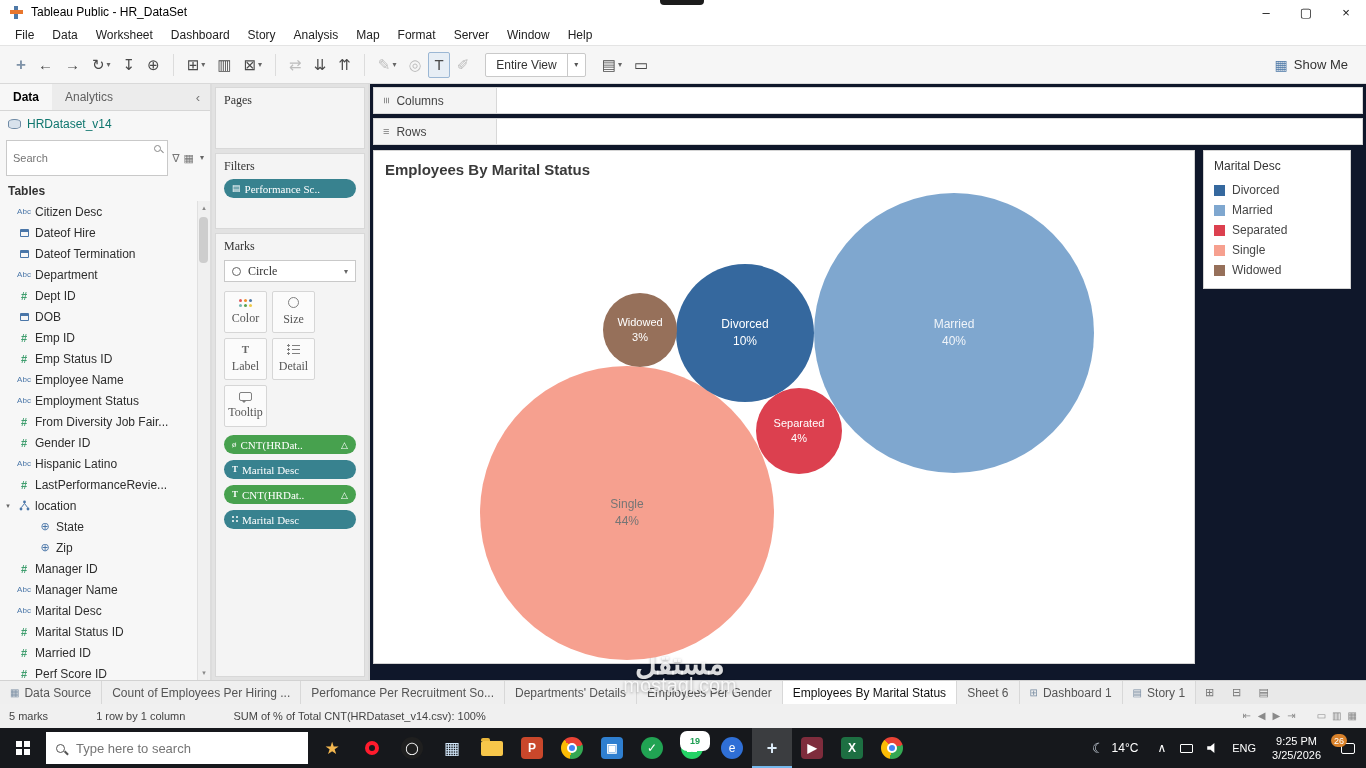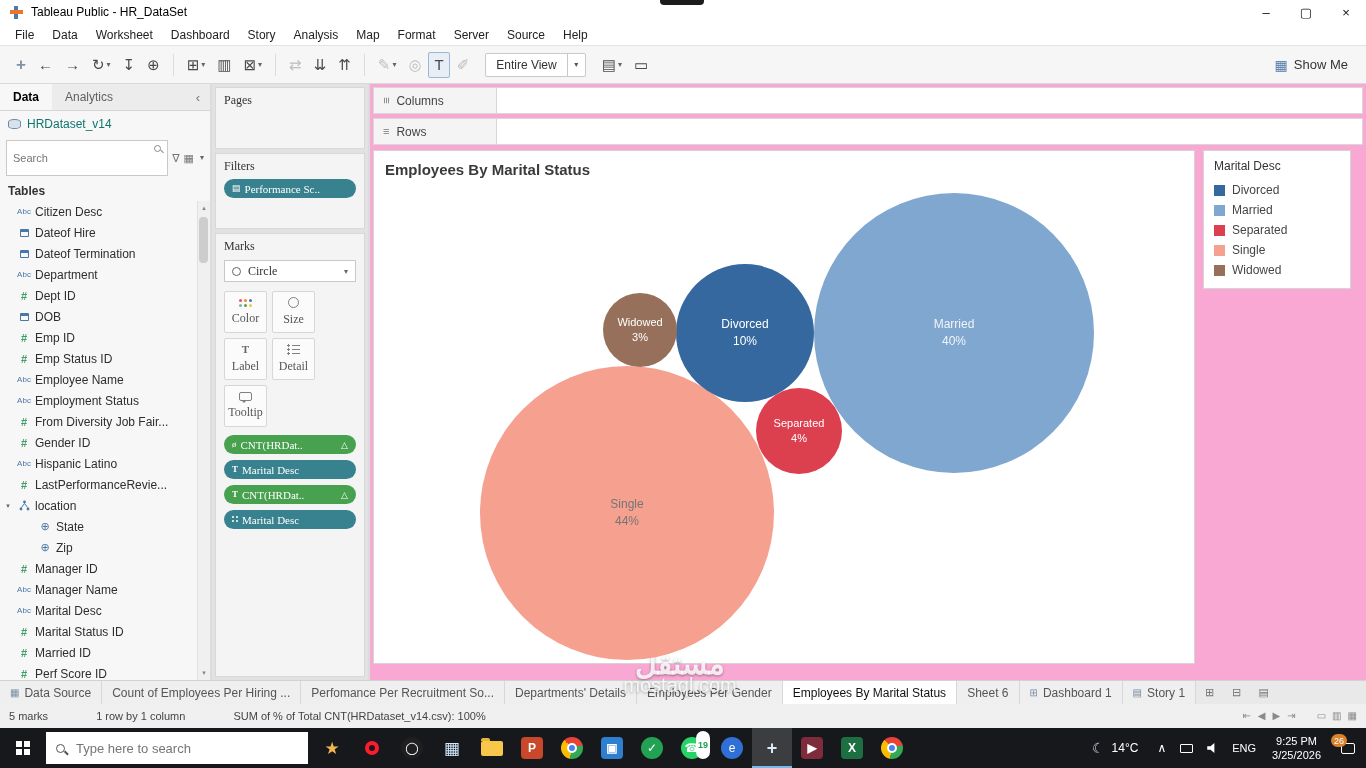--- a/index.html
+++ b/index.html
@@ -102,21 +102,21 @@
     radial-gradient(circle 1px,#808080 1px,transparent 1.3px),
     radial-gradient(circle 1px,#808080 1px,transparent 1.3px),
     linear-gradient(#808080,#808080),linear-gradient(#808080,#808080),linear-gradient(#808080,#808080);
     background-size:3px 3px,3px 3px,3px 3px,8px 1px,8px 1px,8px 1px;
     background-position:0 0,0 4px,0 8px,5px 1px,5px 5px,5px 9px;background-repeat:no-repeat;}
   .micon-tooltip{width:13px;height:9px;border:1.3px solid #808080;border-radius:2px;position:relative;display:block;}
   .micon-tooltip::after{content:"";position:absolute;left:2px;bottom:-5px;border:2.5px solid transparent;border-top-color:#808080;}
   .mpills{display:flex;flex-direction:column;gap:2px;padding:3px 0;}
 
   
-  .sheetarea{flex:1;position:relative;background:#f9a8d4;}
+  .sheetarea{flex:1;position:relative;background:#0f172a;}
   .shelf{position:absolute;left:3px;right:3px;height:27px;display:flex;}
   .shelf1{top:3px;} .shelf2{top:34px;}
   .shelf-label{width:124px;background:#f4f4f4;border:1px solid #d8d8d8;display:flex;align-items:center;gap:7px;
     padding:0 9px;color:#444;font-size:12px;}
   .shelf-glyph{color:#777;font-size:11px;line-height:1;}
   .rot{display:inline-block;transform:rotate(90deg);}
   .shelf-drop{flex:1;background:#fff;border:1px solid #d8d8d8;border-left:0;}
   .viz{position:absolute;left:3px;top:66px;width:822px;height:514px;background:#fff;border:1px solid #d4d4d4;}
   .viz-title{position:absolute;left:11px;top:10px;font-size:15px;font-weight:bold;color:#3a3a3a;z-index:600;}
   .bubble{position:absolute;border-radius:50%;display:flex;flex-direction:column;align-items:center;justify-content:center;
@@ -158,22 +158,22 @@
   .ball{width:22px;height:22px;border-radius:50%;display:flex;align-items:center;justify-content:center;font-size:12px;color:#fff;}
   .ring{width:14px;height:14px;border-radius:50%;border:4px solid #ff1b2d;display:block;}
   .sq{width:22px;height:22px;border-radius:4px;display:flex;align-items:center;justify-content:center;font-weight:bold;font-size:12px;color:#fff;}
   .folder{width:22px;height:15px;background:#f7c64a;border-radius:2px;position:relative;display:block;}
   .folder::before{content:"";position:absolute;top:-3px;left:0;width:9px;height:3px;background:#e9b63a;border-radius:2px 2px 0 0;}
   .chromeball{width:22px;height:22px;border-radius:50%;position:relative;display:block;
     background:conic-gradient(from -45deg,#ea4335 0 33%,#34a853 0 66%,#fbbc05 0 100%);}
   .chromeball::after{content:"";position:absolute;inset:6px;background:#4285f4;border:2px solid #fff;border-radius:50%;}
   .appglyph{font-size:17px;line-height:1;}
   .tb-app .appglyph.big{font-weight:bold;font-size:18px;}
-  .badge{position:absolute;top:3px;right:2px;min-width:14px;height:28px;border-radius:7px;background:#fff;color:#1d9e52;
-    font-size:9px;font-weight:bold;display:flex;align-items:center;justify-content:center;padding:0 2px;}
+  .badge{position:absolute;top:3px;right:2px;min-width:14px;height:20px;border-radius:7px;background:#fff;color:#1d9e52;
+    font-size:9px;font-weight:bold;display:flex;align-items:center;justify-content:center;padding:0 10px;}
   .tb-right{margin-left:auto;display:flex;align-items:center;height:100%;}
   .weather{display:flex;align-items:center;gap:7px;padding:0 12px;font-size:12px;}
   .moon{color:#cfd8e3;font-size:14px;}
   .tray-item{padding:0 7px;height:100%;display:flex;align-items:center;justify-content:center;font-size:12px;}
   .disp{width:13px;height:9px;border:1.5px solid #fff;border-radius:1px;display:block;}
   .spk{width:11px;height:11px;background:#fff;display:block;
     clip-path:polygon(0 35%,30% 35%,65% 5%,65% 95%,30% 65%,0 65%);}
   .lang{font-size:11px;}
   .clock{display:flex;flex-direction:column;align-items:center;justify-content:center;font-size:11px;line-height:1.3;padding:0 9px;}
   .notif{position:relative;width:36px;height:100%;display:flex;align-items:center;justify-content:center;}
@@ -206,21 +206,21 @@
   <div class="menubar" id="menubar">
       <span class="menu-item">File</span>
       <span class="menu-item">Data</span>
       <span class="menu-item">Worksheet</span>
       <span class="menu-item">Dashboard</span>
       <span class="menu-item">Story</span>
       <span class="menu-item">Analysis</span>
       <span class="menu-item">Map</span>
       <span class="menu-item">Format</span>
       <span class="menu-item">Server</span>
-      <span class="menu-item">Source</span>
+      <span class="menu-item">Window</span>
       <span class="menu-item">Help</span>
     </div>
   <div class="toolbar" id="toolbar">
       <span class="tbtn">
         <span class="glyph" style="color: rgb(127, 147, 168); font-weight: bold; font-size: 17px;">+</span>
       </span>
       <span class="tbtn">
         <span class="glyph">←</span>
       </span>
       <span class="tbtn">

